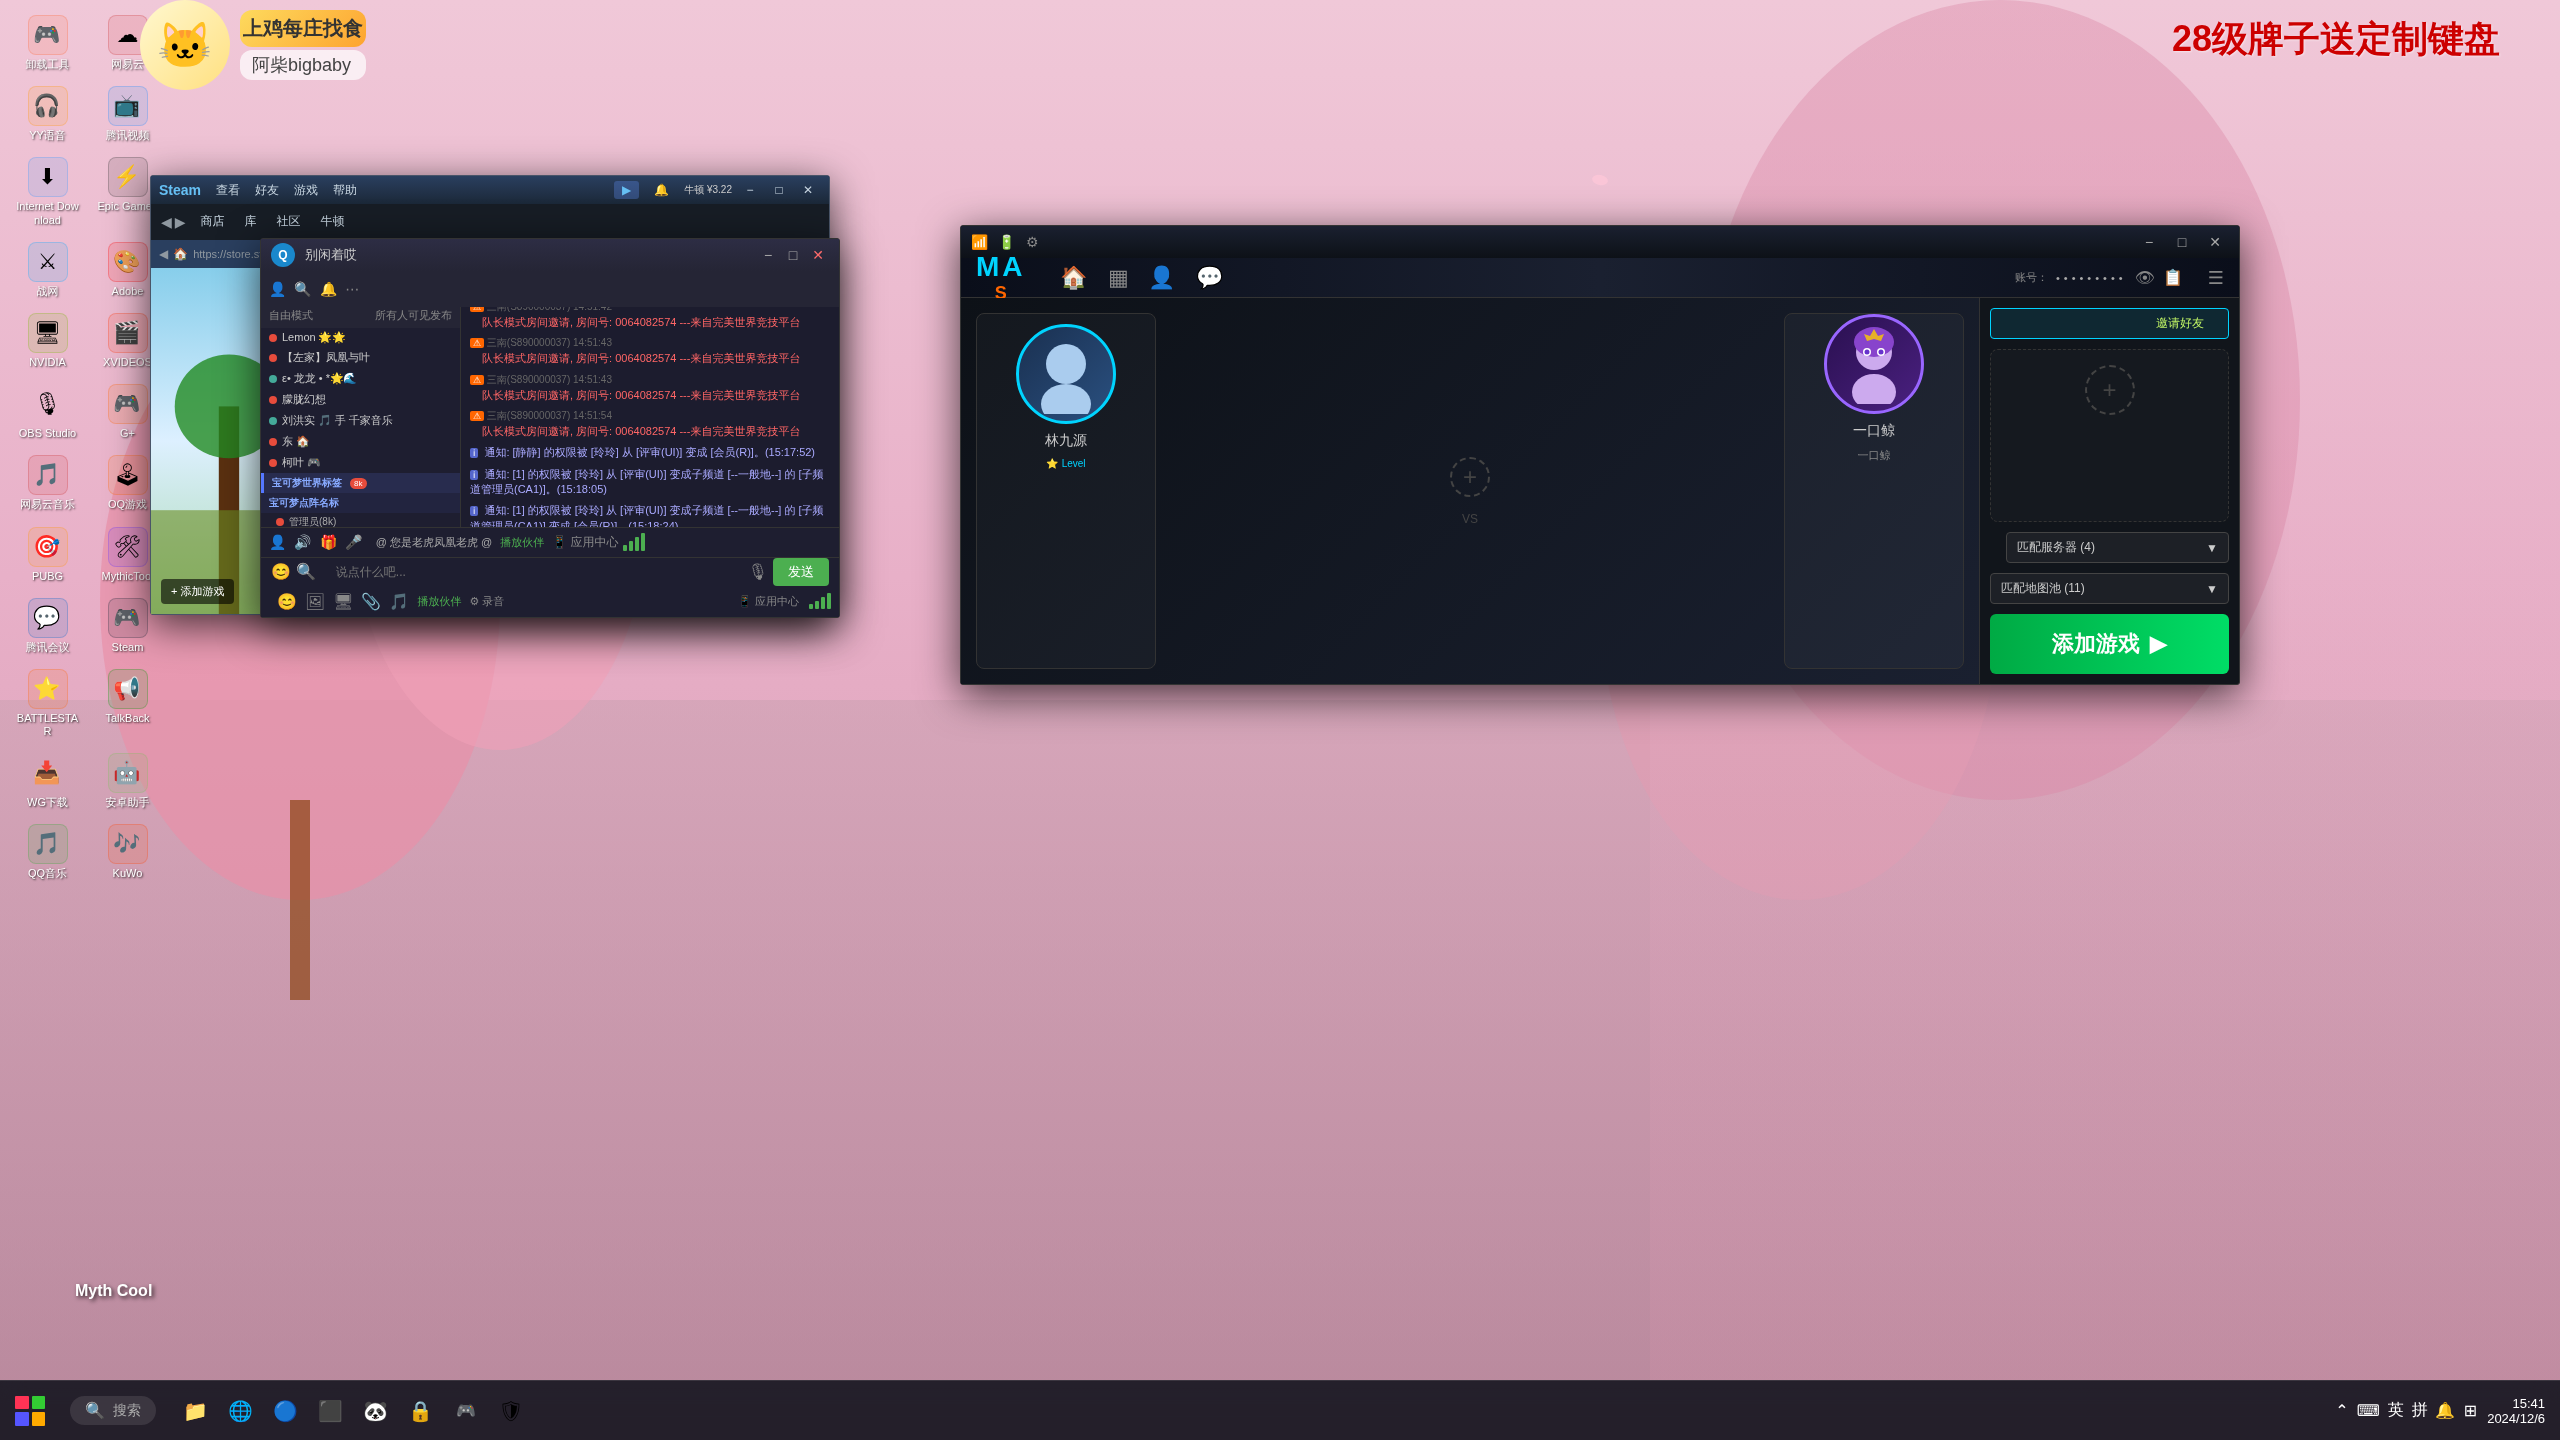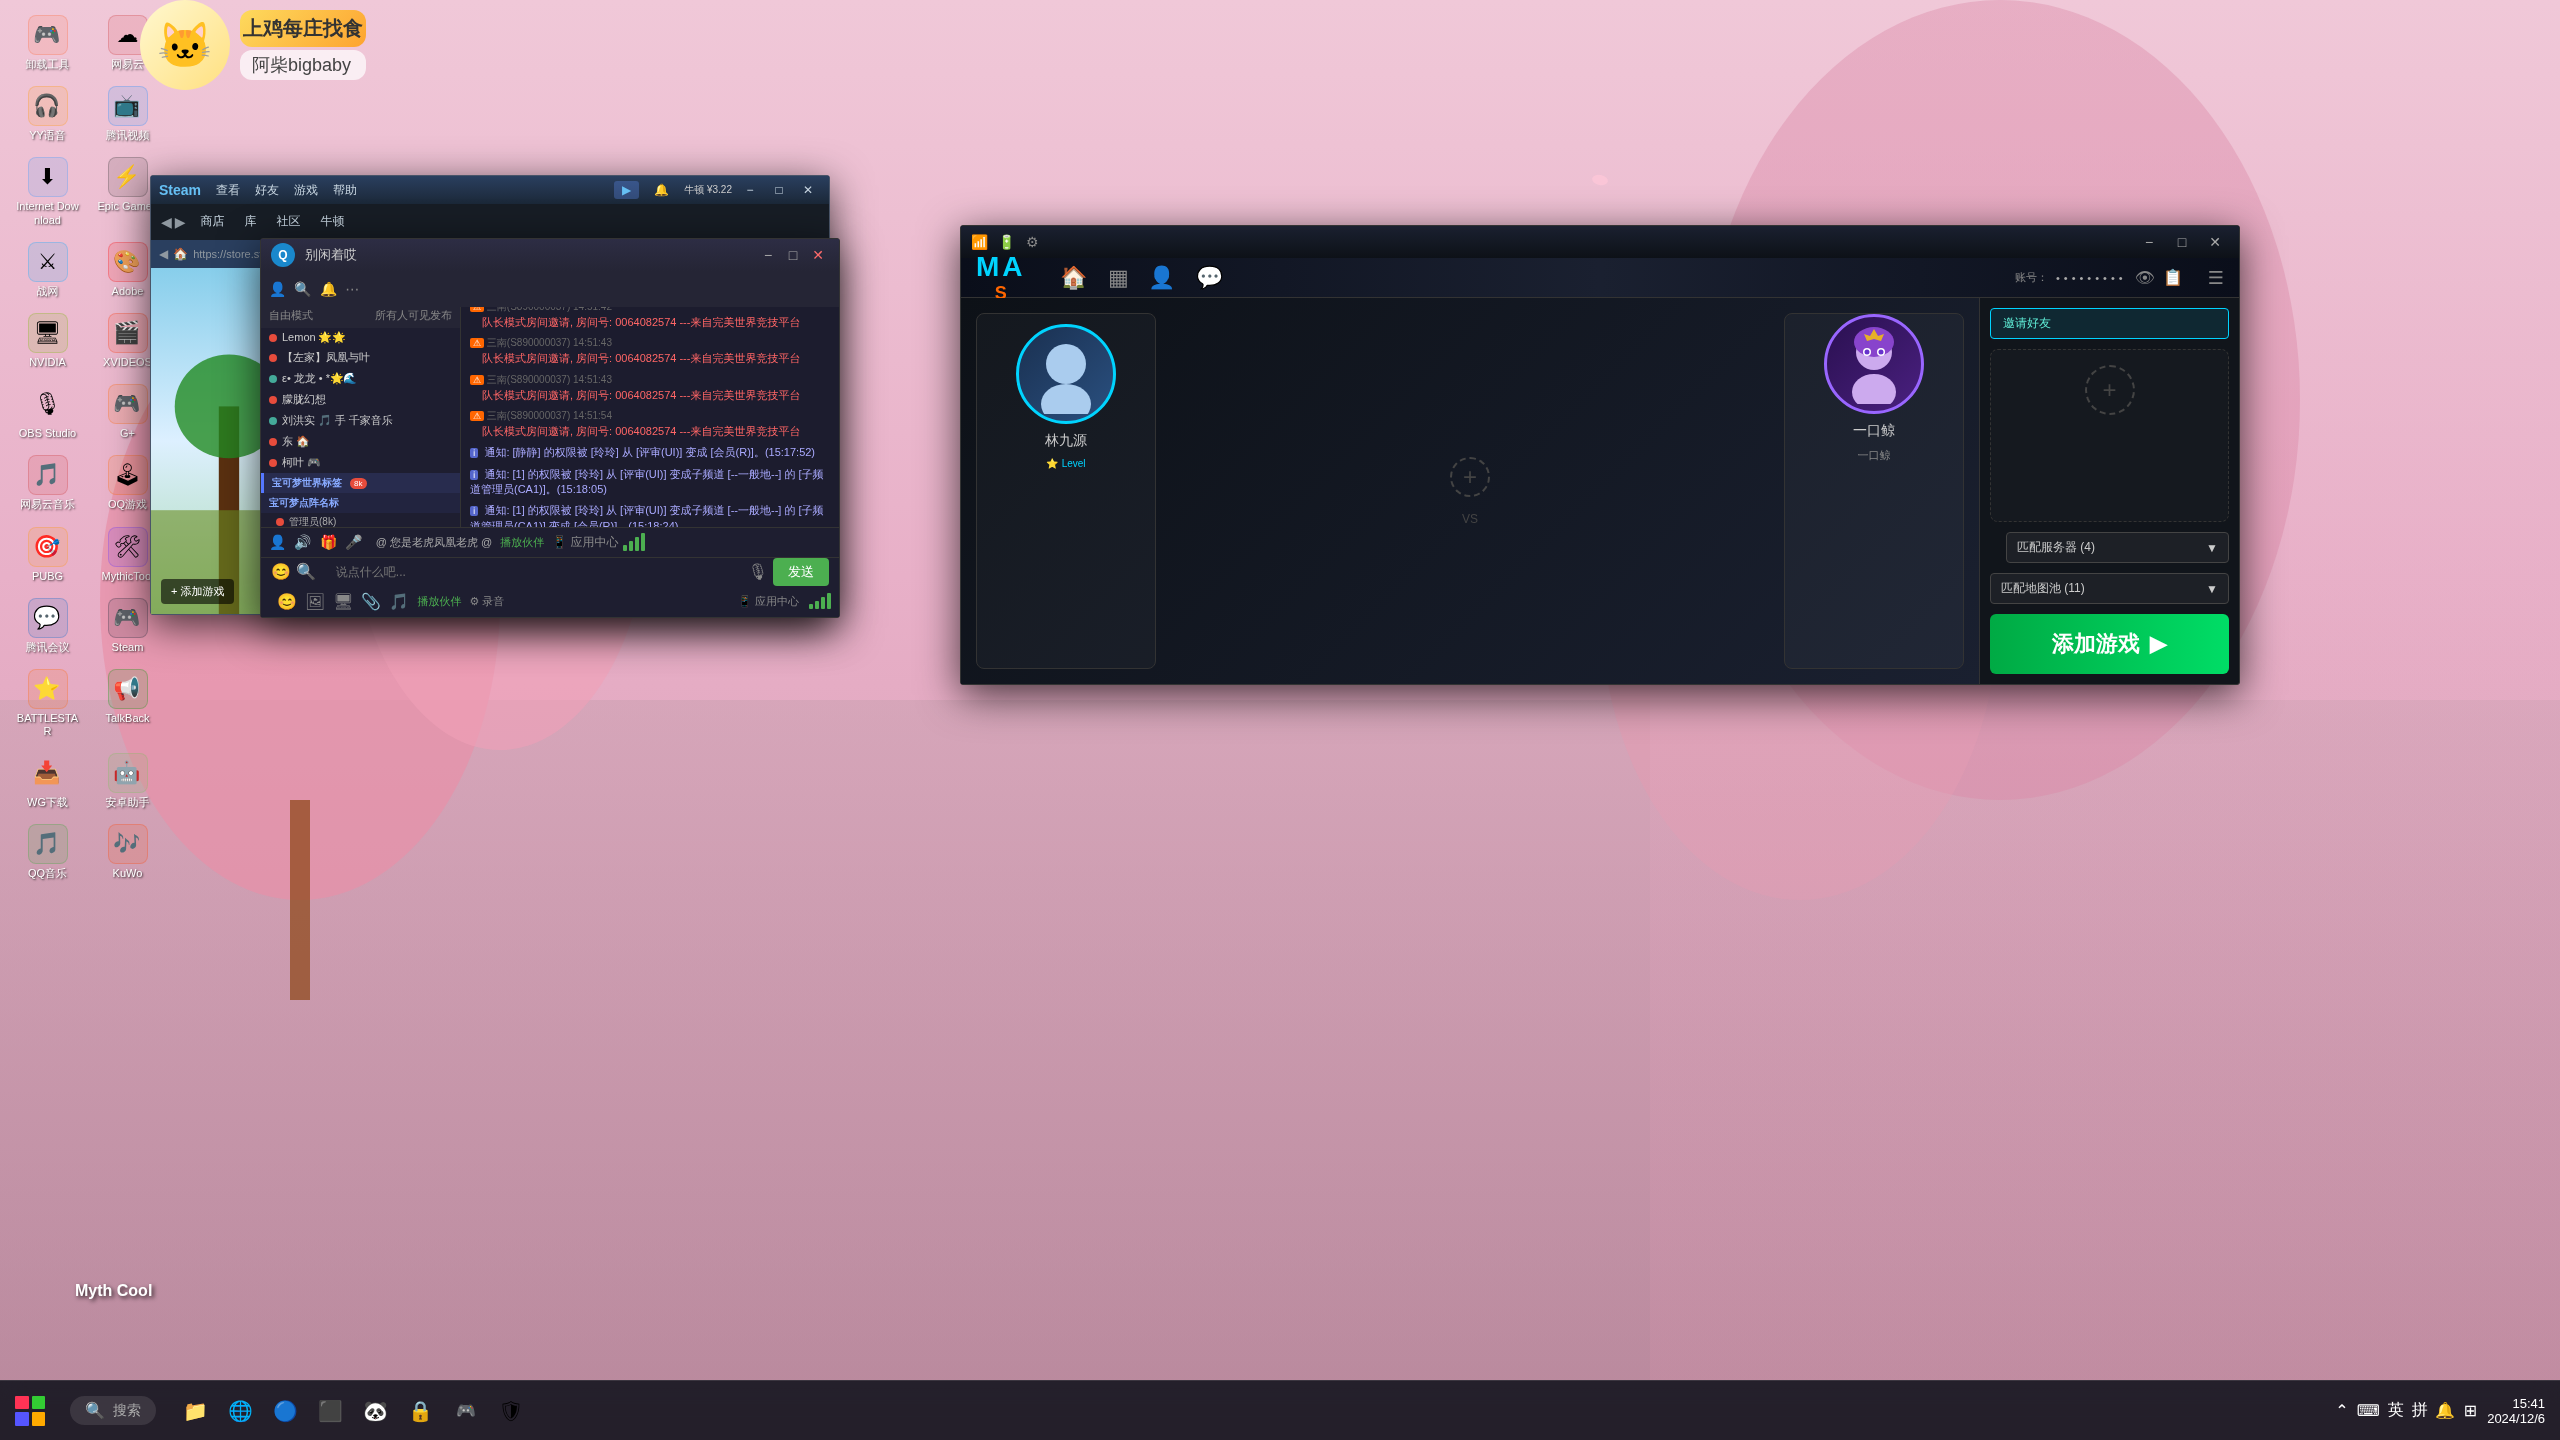--- a/index.html
+++ b/index.html
@@ -623,27 +623,27 @@
     }
 
     .pwa-player-card-label {
       color: #888;
       font-size: 11px;
     }
 
     .pwa-btn-invite {
       background: rgba(0,212,255,0.1);
       border: 1px solid #00d4ff;
-      color: #5eead4;
-      padding: 6px 12px;
+      color: #bef264;
+      padding: 6px 24px;
       border-radius: 4px;
       font-size: 12px;
       cursor: pointer;
       width: 100%;
-      text-align: left;
+      text-align: right;
     }
 
     .pwa-add-btn {
       width: 40px;
       height: 40px;
       border-radius: 50%;
       border: 2px dashed #444;
       display: flex;
       align-items: center;
       justify-content: center;
@@ -793,20 +793,21 @@
     <ellipse cx="1800" cy="600" rx="200" ry="300" fill="#e898b0" opacity="0.4"></ellipse>
 
     <ellipse cx="400" cy="300" rx="8" ry="5" fill="#ffb0c8" transform="rotate(-30,400,300)" opacity="0.8"></ellipse>
     <ellipse cx="700" cy="200" rx="6" ry="4" fill="#ffc0d0" transform="rotate(20,700,200)" opacity="0.7"></ellipse>
     <ellipse cx="1200" cy="350" rx="7" ry="4" fill="#ffb8cc" transform="rotate(-15,1200,350)" opacity="0.6"></ellipse>
     <ellipse cx="1600" cy="180" rx="8" ry="5" fill="#ffc8d8" transform="rotate(10,1600,180)" opacity="0.7"></ellipse>
 
     <rect x="1650" y="0" width="910" height="1380" fill="url(#skyGrad)" opacity="0.3"></rect>
   </svg>
 
+  <div class="top-right-text">28级牌子送定制键盘</div>
 
   <div class="live-overlay">
     <div style="position:absolute;top:0;left:0;display:flex;align-items:center;gap:10px;">
       <div style="width:90px;height:90px;border-radius:50%;background:linear-gradient(135deg,#fff8d0,#ffe080);display:flex;align-items:center;justify-content:center;font-size:45px;">🐱</div>
       <div style="display:flex;flex-direction:column;gap:3px;">
         <div style="background:linear-gradient(135deg,rgba(255,220,80,0.9),rgba(255,160,30,0.9));border-radius:12px;padding:5px 3px;">
           <div style="color:#333;font-size:20px;font-weight:bold;">上鸡每庄找食</div>
         </div>
         <div style="background:rgba(255,255,255,0.7);border-radius:12px;padding:3px 12px;">
           <div style="color:#444;font-size:18px;">阿柴bigbaby</div>

